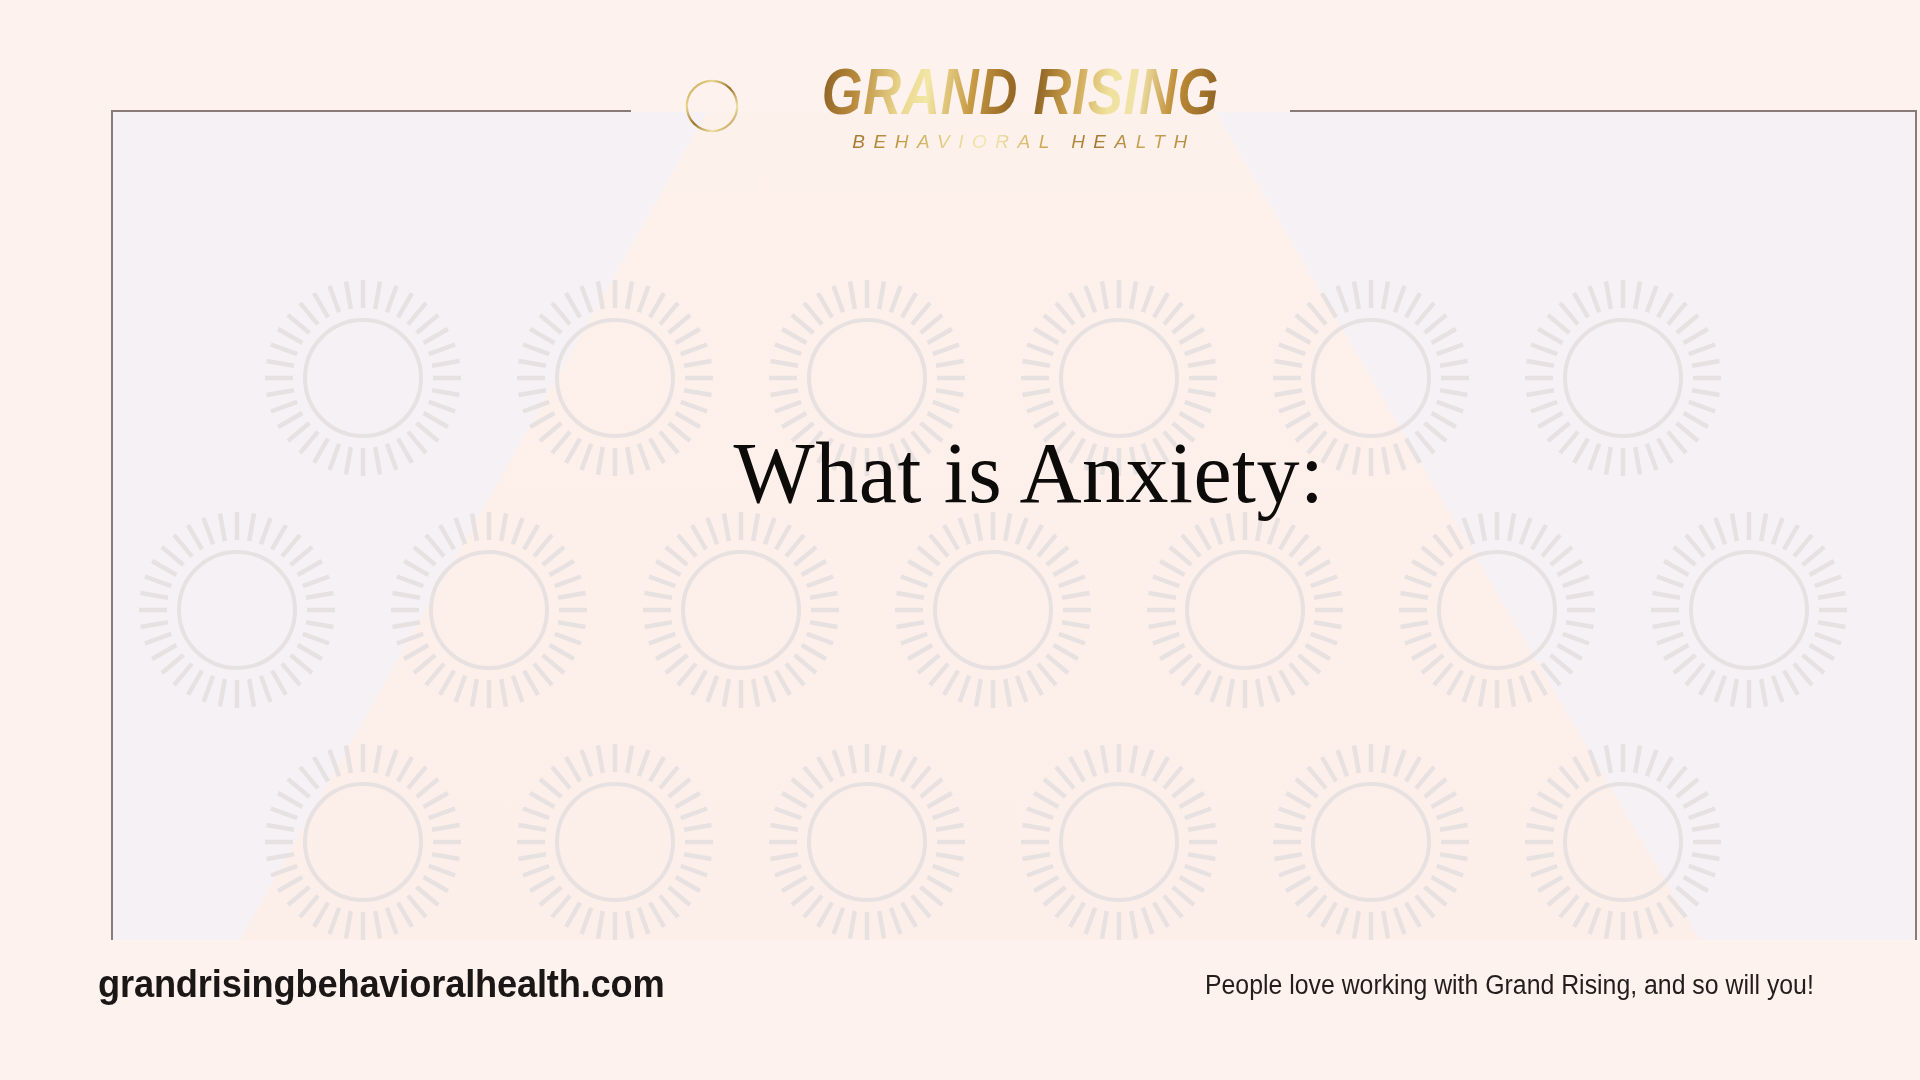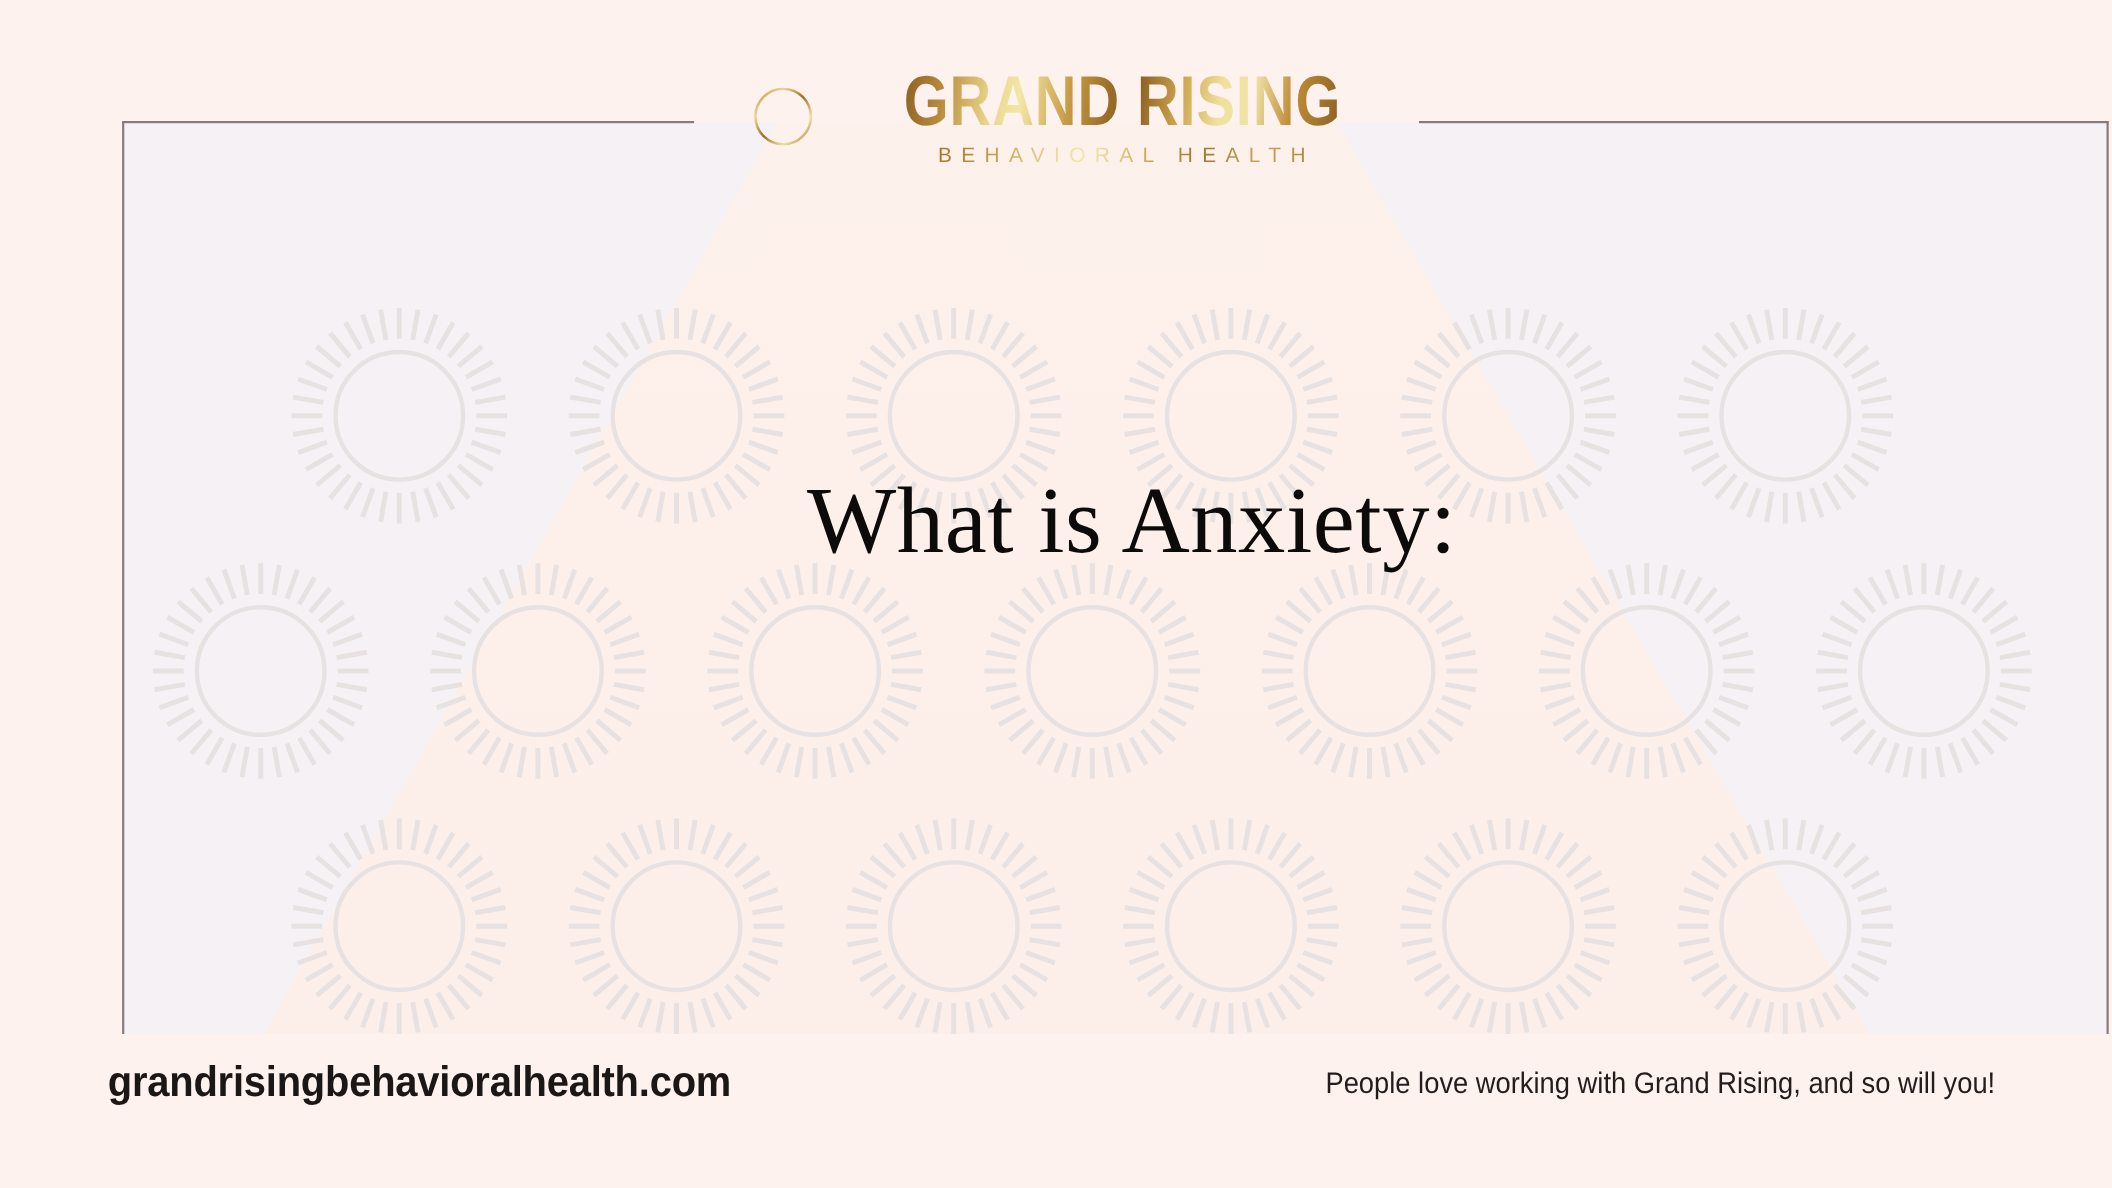--- a/index.html
+++ b/index.html
@@ -51,21 +51,21 @@
   .frame-left      { left:111px;  top:110px; width:2px;  height:830px; }
   .frame-right     { left:1915px; top:110px; width:2px;  height:830px; }
 
   
   .logo-block {
     position:absolute;
     left:0; right:0; top:52px;
     display:flex; justify-content:center; align-items:flex-start;
     gap:0px;
   }
-  .logo-inner { display:flex; align-items:center; gap:12px; }
+  .logo-inner { display:flex; align-items:center; gap:12px;font-style:italic; }
   .sun-mark { width:108px; height:108px; flex:0 0 auto; display:block; }
   .wordmark-col { display:flex; flex-direction:column; align-items:center; padding-top:4px; }
   .wordmark {
     font-family:"Liberation Sans Narrow","Liberation Sans", sans-serif;
     font-weight:700;
     font-size:64px;
     line-height:0.92;
     letter-spacing:1px;
     transform:scaleX(0.82);
     transform-origin:center;

